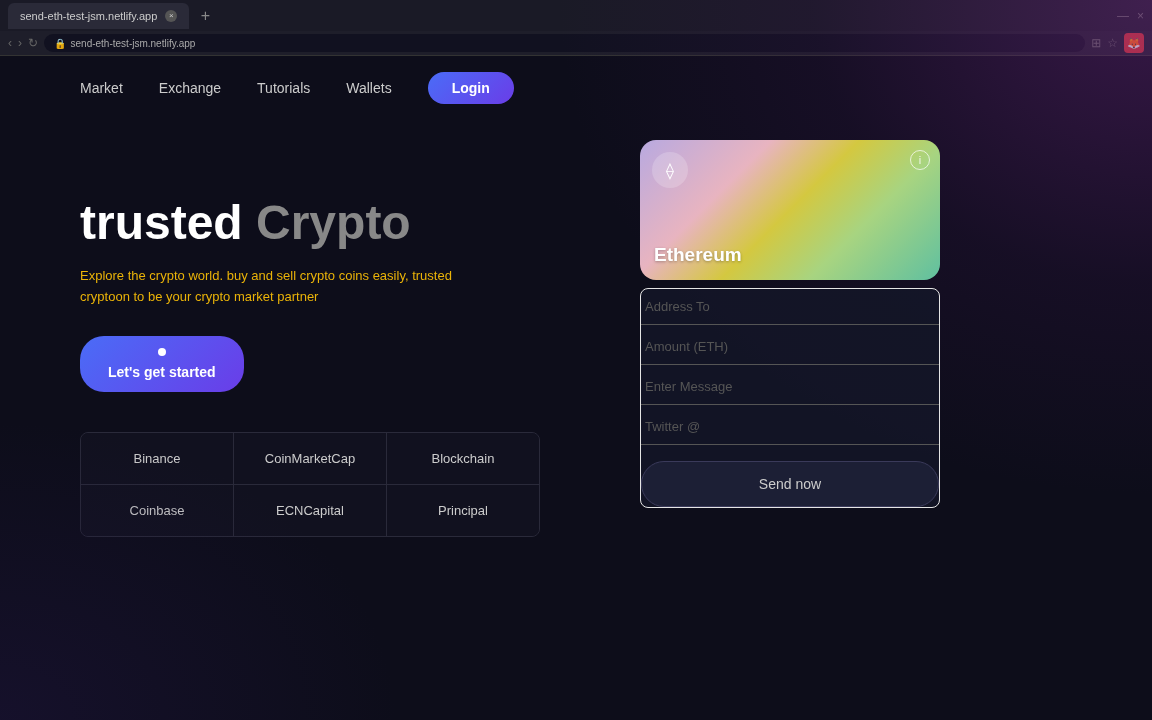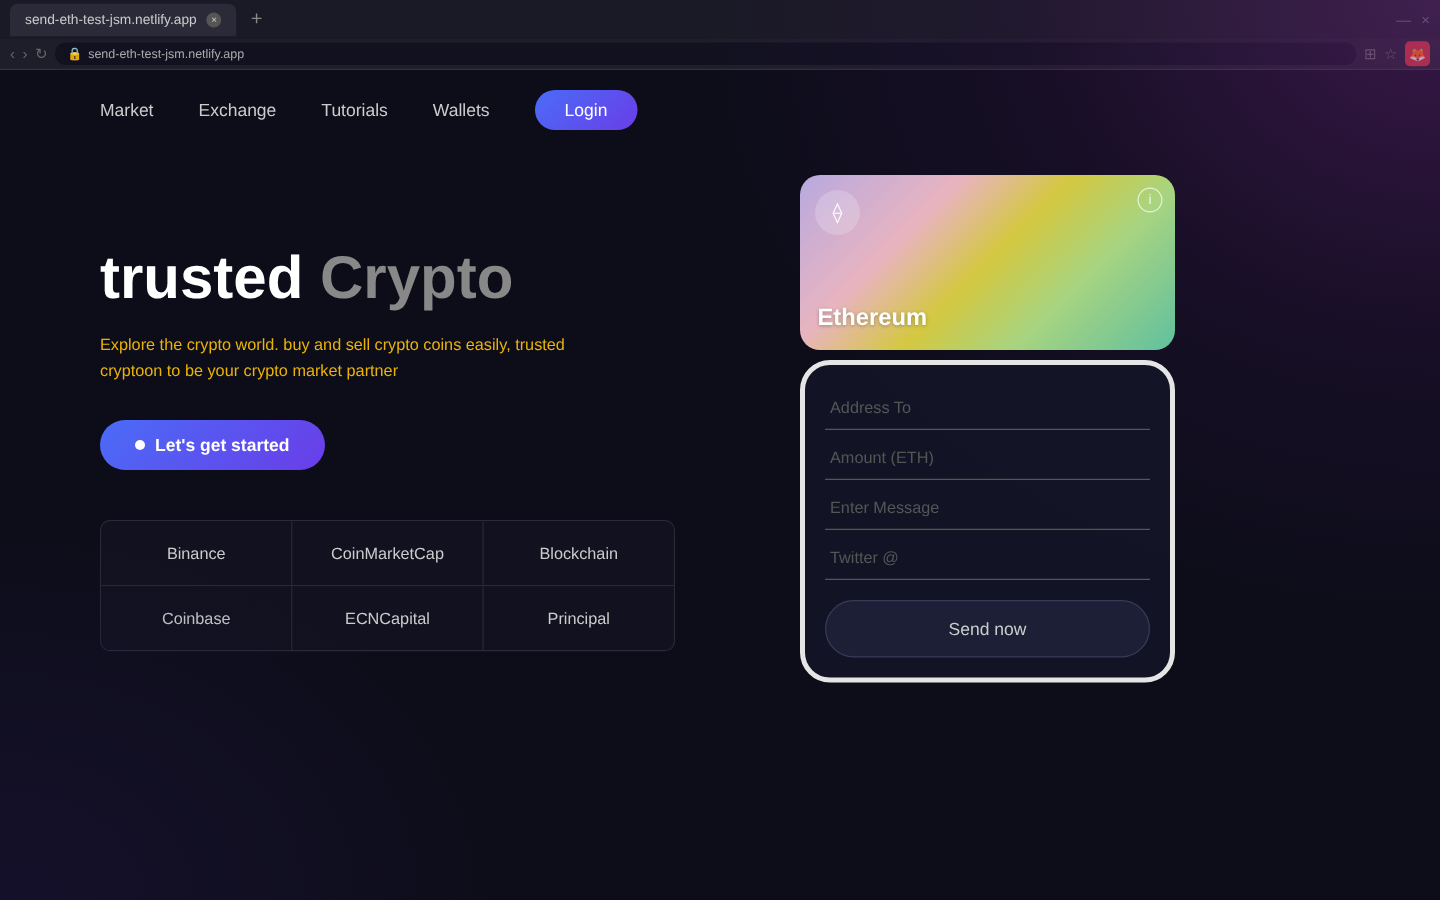--- a/index.html
+++ b/index.html
@@ -139,21 +139,21 @@
       cursor: pointer;
       text-decoration: none;
     }
     .login-btn {
       background: linear-gradient(135deg, #4a6cf7, #6a3de8);
       border: none;
       border-radius: 20px;
       padding: 8px 24px;
       color: #fff;
       font-size: 14px;
-      font-weight: 400;
+      font-weight: 700;
       cursor: pointer;
       text-align: right;
     }
 
     
     .main-content {
       display: flex;
       padding: 20px 80px 0;
       gap: 40px;
       align-items: flex-start;
@@ -188,20 +188,21 @@
       border-radius: 24px;
       padding: 12px 28px;
       color: #fff;
       font-size: 14px;
       font-weight: 600;
       cursor: pointer;
       display: flex;
       align-items: center;
       gap: 8px;
       margin-bottom: 40px;
+      flex-direction: column;
     }
     .cta-dot {
       width: 8px; height: 8px;
       border-radius: 50%;
       background: #fff;
     }
 
     
     .partners-grid {
       border: 1px solid #2a2a3a;
@@ -267,23 +268,22 @@
       bottom: 14px; left: 14px;
       font-size: 19px;
       font-weight: 600;
       color: #fff;
       text-shadow: 0 1px 3px rgba(0,0,0,0.3);
     }
 
     
     .form-panel {
       background: rgba(20, 22, 40, 0.85);
-      border-radius: 24px;
-      padding: 16px;
-      border: 4px solid #e5e5e5;
+      border-radius: 8px;
+      border: 1px solid #e5e5e5;
     }
     .form-field {
       margin-bottom: 4px;
     }
     .form-input {
       width: 100%;
       background: transparent;
       border: none;
       border-bottom: 1px solid #2a2a3a;
       padding: 10px 4px;

